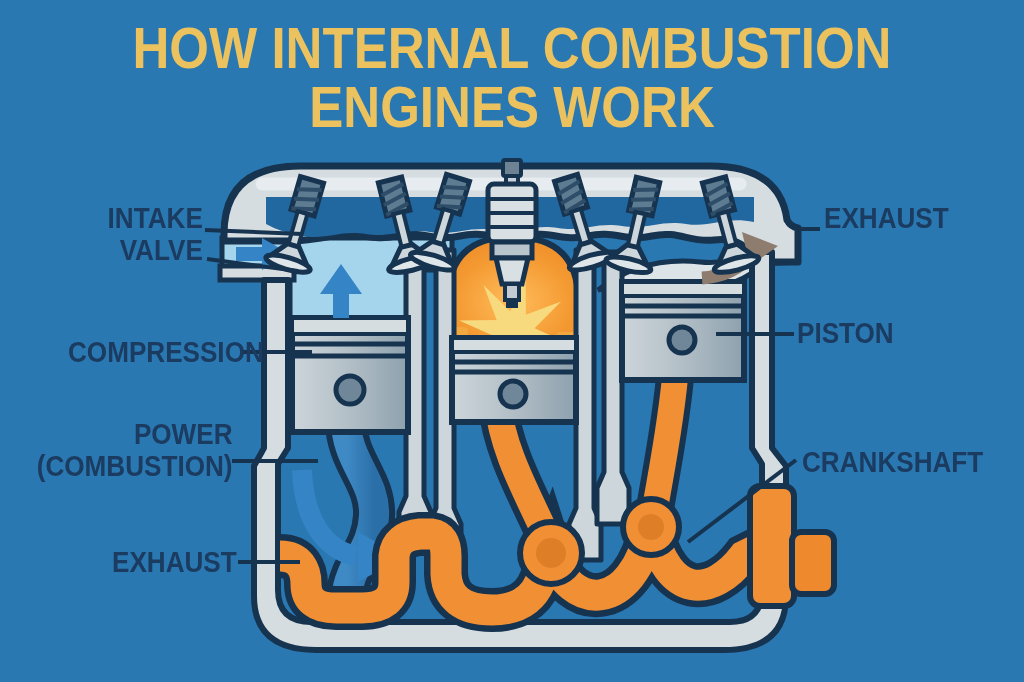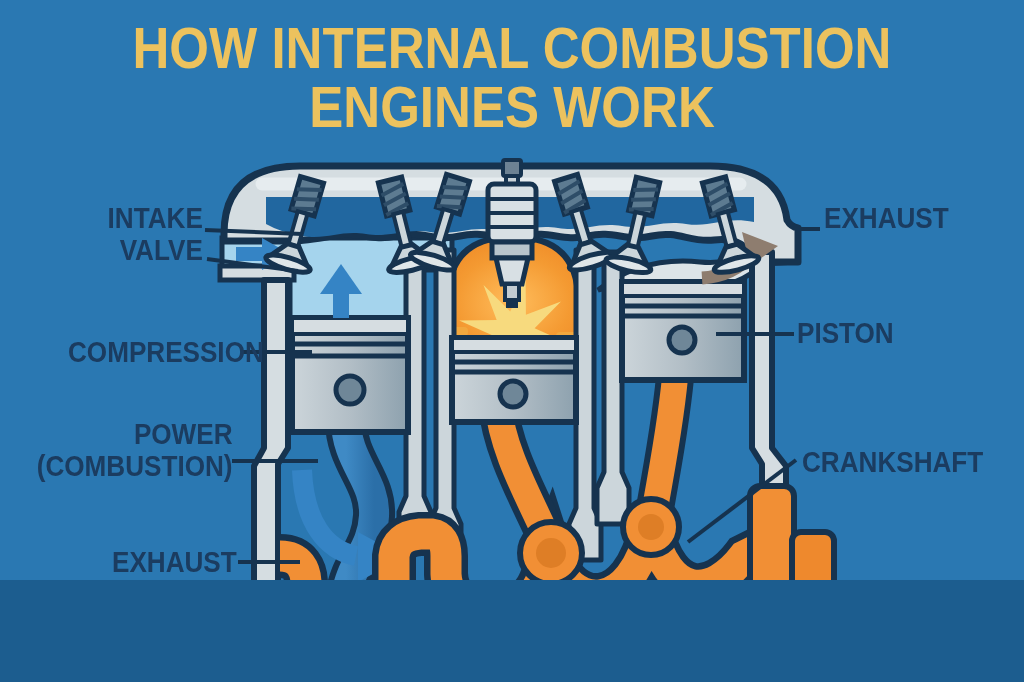--- a/index.html
+++ b/index.html
@@ -1,16 +1,16 @@
 <!DOCTYPE html>
 <html><head>
 <meta charset="utf-8">
 <style>
   html,body{margin:0;padding:0;background:#1c5d8f;}
-  .stage{position:relative;width:1024px;height:580px;background:#2a78b2;overflow:hidden;
+  .stage{position:relative;width:1024px;height:682px;background:#2a78b2;overflow:hidden;
          font-family:"Liberation Sans",sans-serif;}
   .title{position:absolute;top:18px;left:0;width:100%;text-align:center;color:#ecc25e;
          font-weight:bold;font-size:58px;line-height:1.02;transform:scaleX(.88);letter-spacing:0;}
   .engine-svg{position:absolute;left:0;top:0;}
   .lbl{position:absolute;color:#1b3c60;font-weight:bold;font-size:29px;line-height:1.1;white-space:nowrap;}
   .lbl.r{text-align:right;transform:scaleX(.9);transform-origin:right top;}
   .lbl.l{transform:scaleX(.9);transform-origin:left top;}
   .lbl span{display:block;}
 </style>
 </head>

